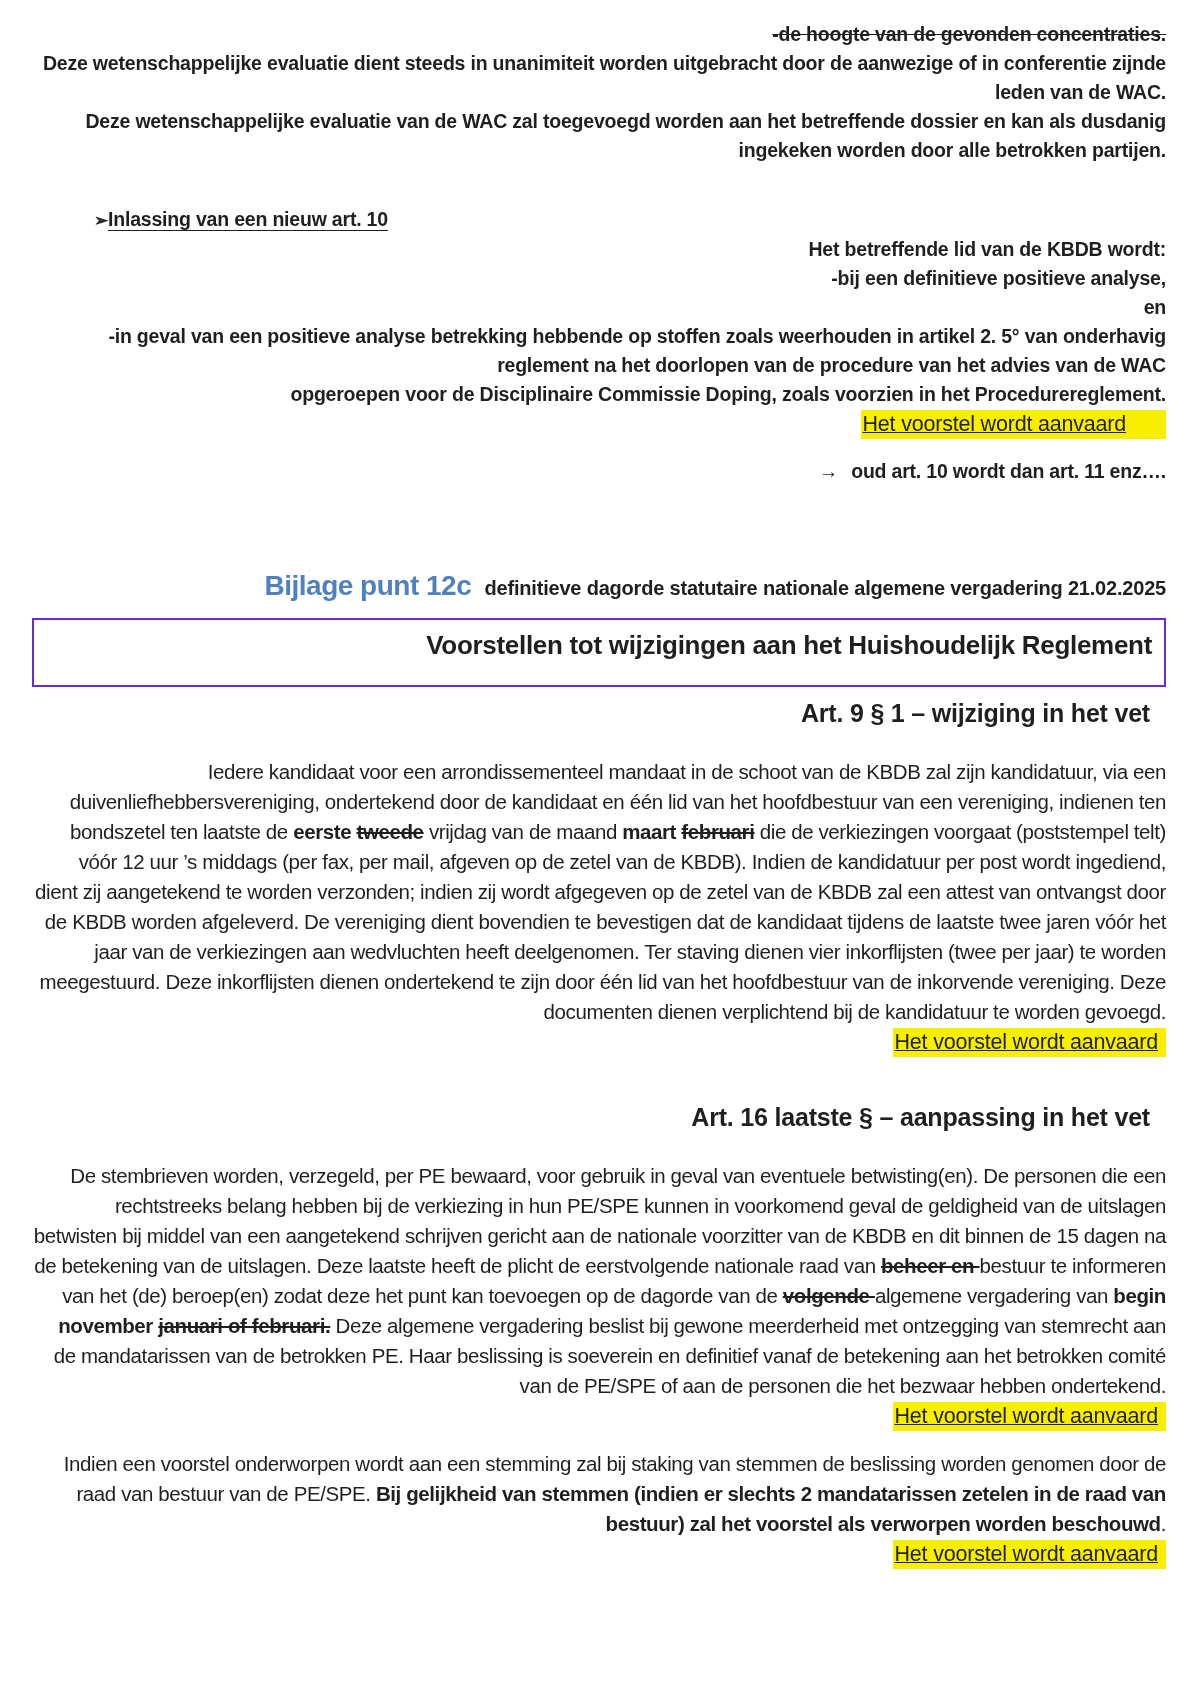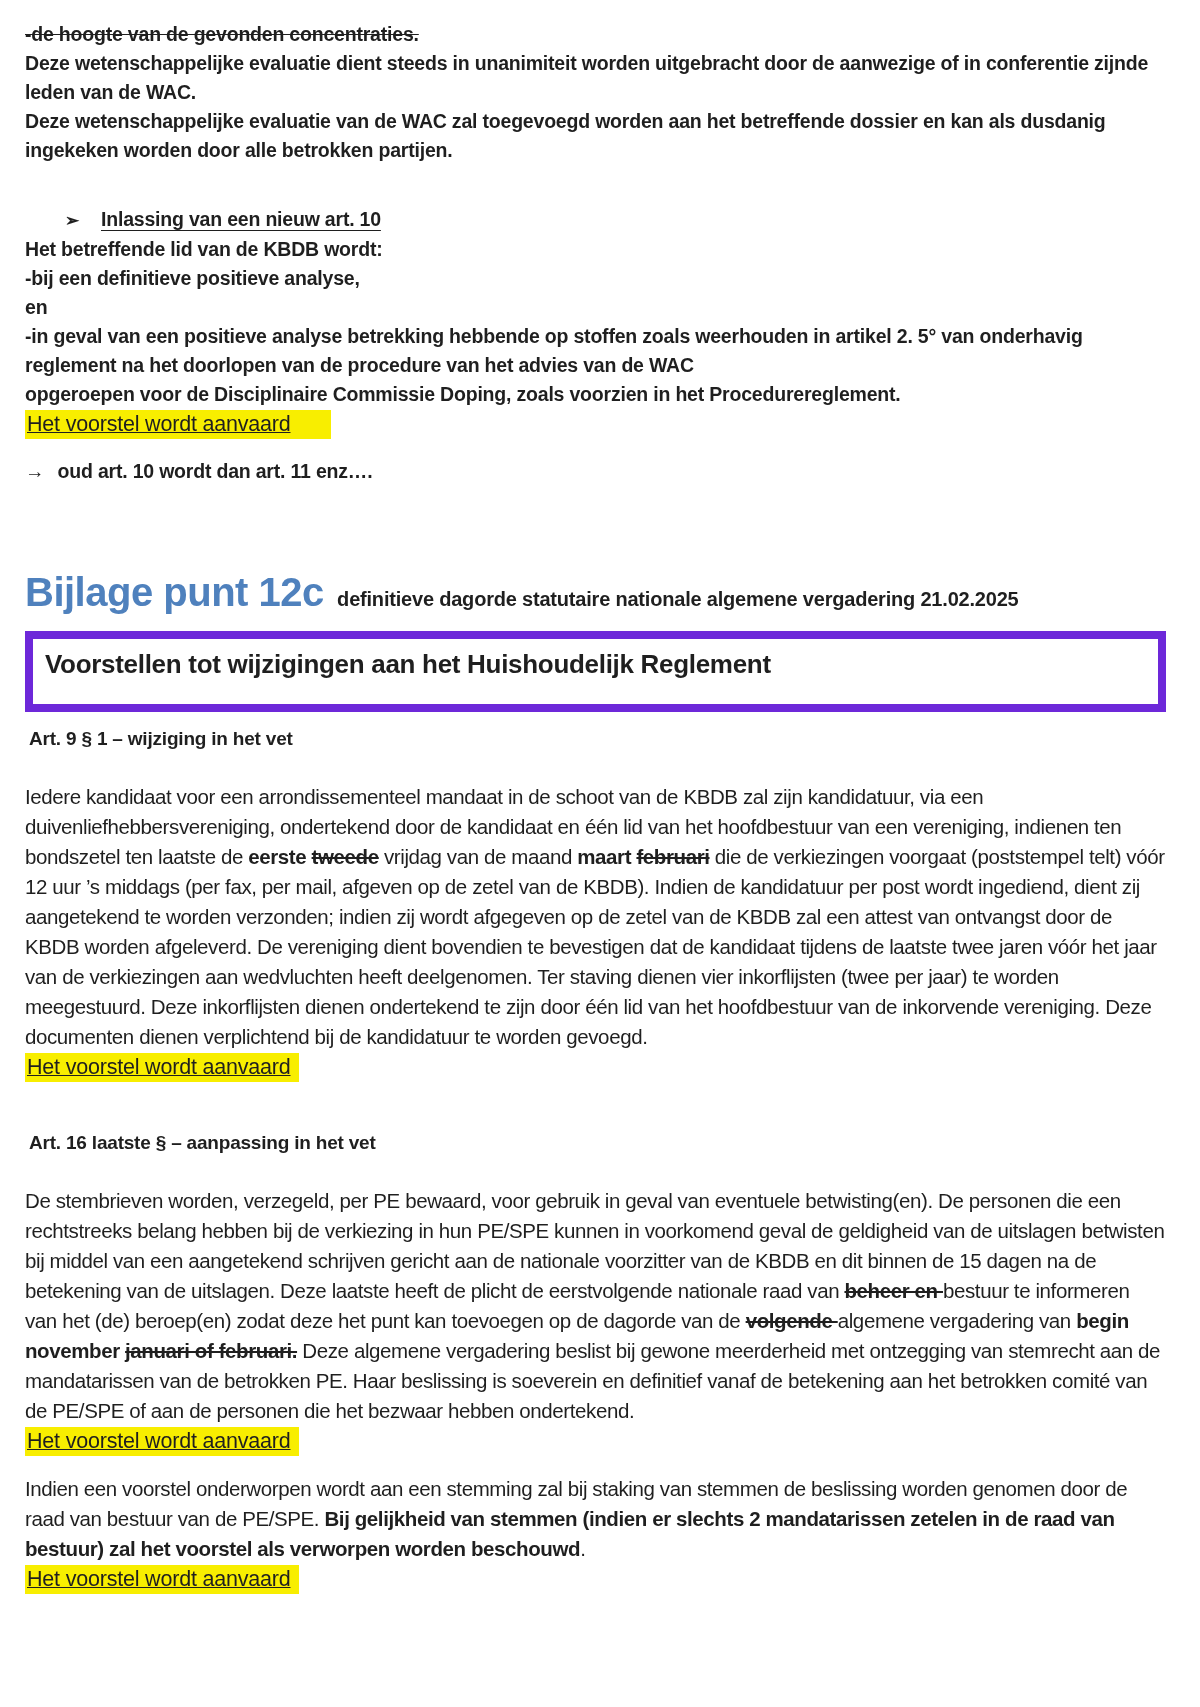--- a/index.html
+++ b/index.html
@@ -4,21 +4,21 @@
 <style>
   * { box-sizing: border-box; }
   html, body { margin: 0; padding: 0; }
   body {
     width: 1200px; height: 1707px;
     background: #ffffff;
     font-family: "Liberation Sans", sans-serif;
     color: #1f1f1f;
     overflow: hidden;
   }
-  .page { padding: 20px 34px 0 25px; }
+  .page { padding: 20px 34px 0 32px; text-align: right; }
 
   
   .tline {
     font-size: 19.5px;
     line-height: 29px;
     font-weight: 700;
     letter-spacing: -0.2px;
     margin: 0;
   }
   .strike { text-decoration: line-through; }
@@ -36,38 +36,38 @@
     letter-spacing: -0.2px;
     padding: 2px 40px 3px 2px;
   }
   .hl.short { padding-right: 8px; }
 
   .arrow-line { margin-top: 16px; }
   .arrow-glyph { margin-right: 8px; }
 
   
   .bijlage { margin: 84px 0 0 0; font-weight: 700; font-size: 20px; letter-spacing: -0.2px; }
-  .bijlage .blue { color: #4f81bd; font-size: 40px; letter-spacing: -0.5px; margin-right: 8px; }
+  .bijlage .blue { color: #4f81bd; font-size: 28px; letter-spacing: -0.5px; margin-right: 8px; }
 
   
   .box {
     margin-top: 16px;
-    border: 8px solid #6d28d9;
+    border: 2px solid #6d28d9;
     padding: 10px 12px 24px 12px;
     font-size: 26px;
     font-weight: 700;
     letter-spacing: -0.3px;
   }
 
   
   .art-heading {
-    font-size: 19px;
+    font-size: 25px;
     font-weight: 700;
     letter-spacing: -0.2px;
-    margin: 4px;
+    margin: 16px;
     line-height: 29px;
   }
   .mt-art9  { margin-top: 12px; }
   .mt-art16 { margin-top: 44px; }
   .mt-art17 { margin-top: 42px; }
 
   
   .bodyp {
     font-size: 20.5px;
     font-weight: 400;

